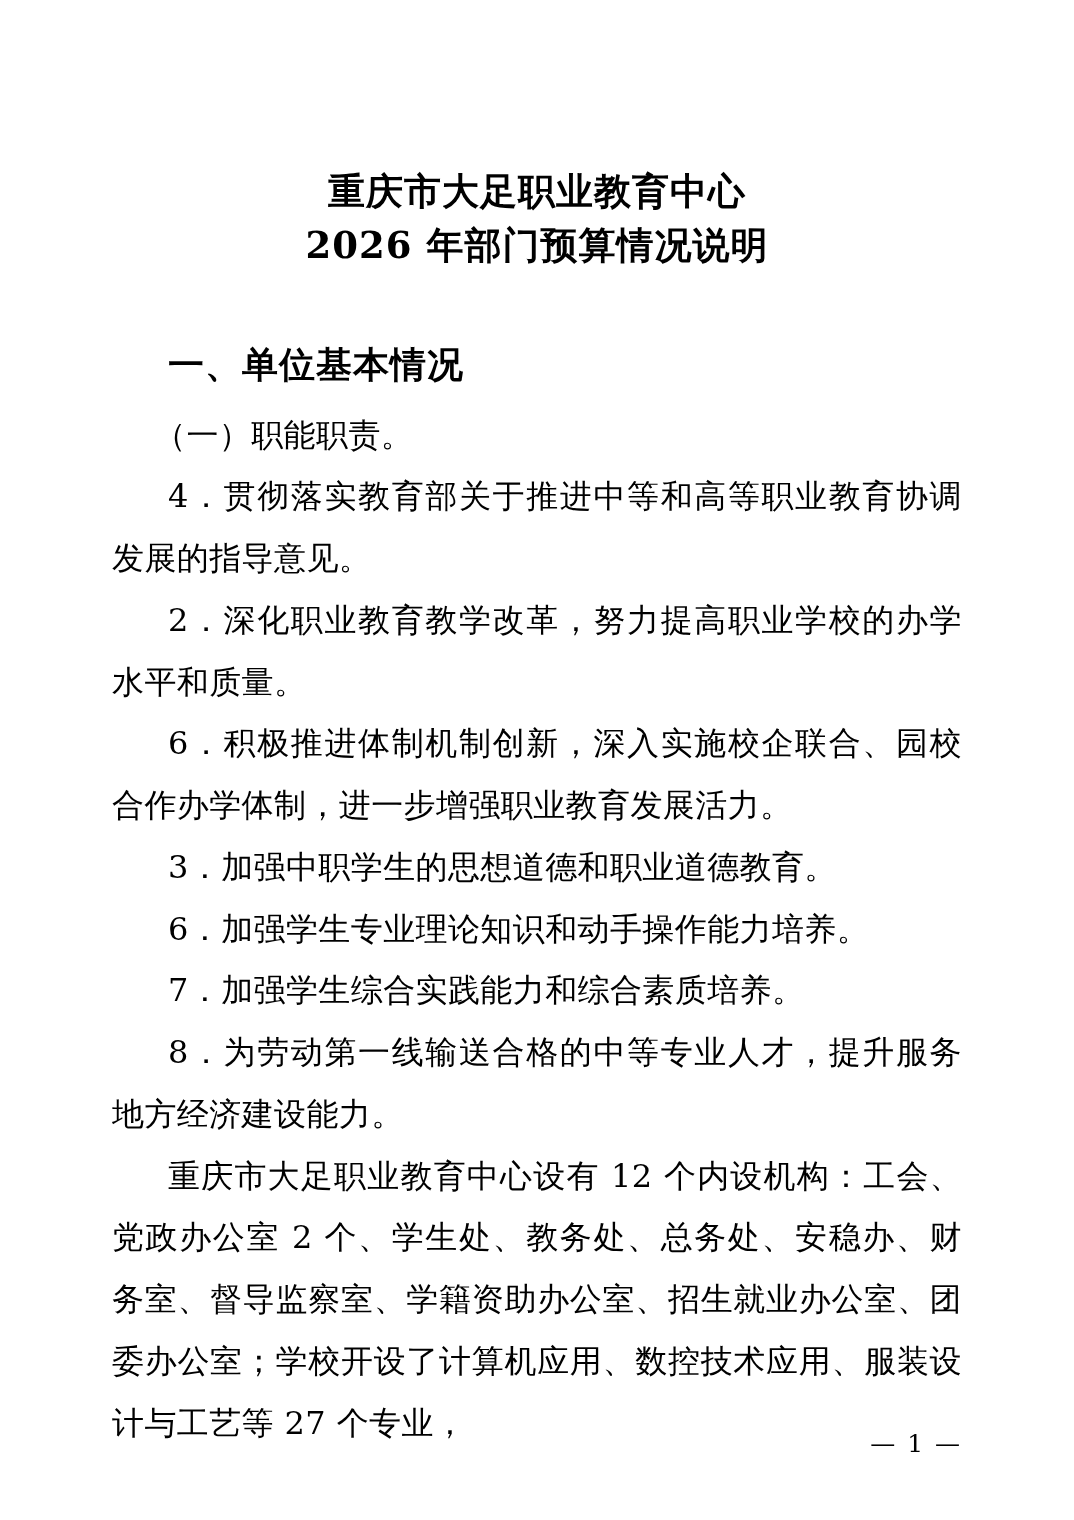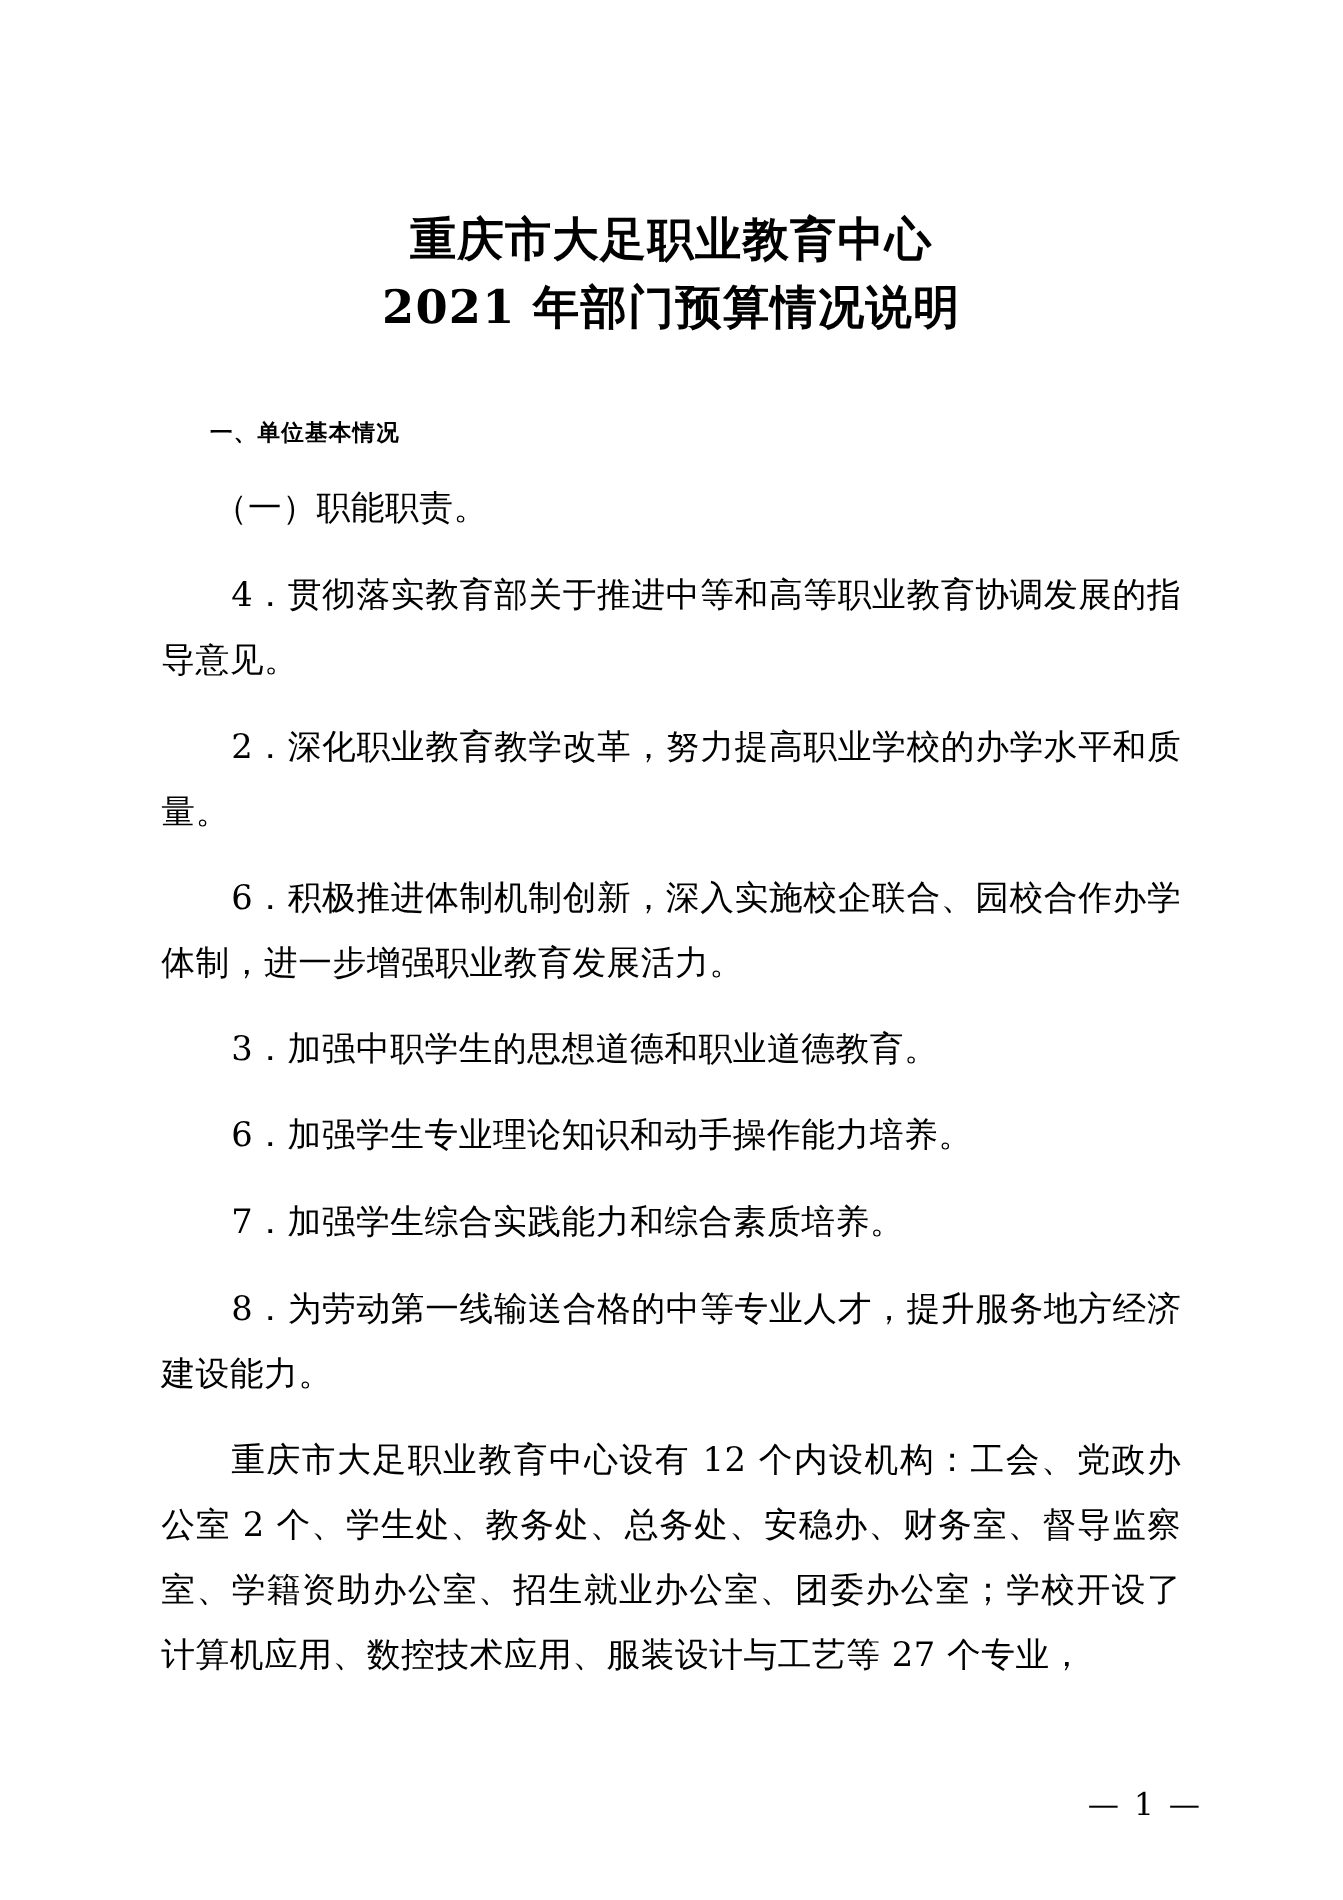--- a/index.html
+++ b/index.html
@@ -29,30 +29,30 @@
     line-height: 1.45;
     letter-spacing: 1px;
     margin: 0 0 58px 0;
   }
   .doc-title .line {
     display: block;
     white-space: nowrap;
   }
   .section-heading {
     font-weight: bold;
-    font-size: 18px;
+    font-size: 36px;
     line-height: 1.9;
     margin: 0 0 6px 0;
     text-indent: 56px;
     letter-spacing: 1px;
   }
   p.para {
-    font-size: 27px;
+    font-size: 32px;
     line-height: 1.93;
-    margin: 17px;
+    margin: 0;
     text-indent: 56px;
     letter-spacing: 0.4px;
     text-align: justify;
     text-justify: inter-ideograph;
   }
   p.para.sub {
     text-indent: 42px;
   }
   .page-number {
     position: absolute;
@@ -62,21 +62,21 @@
     letter-spacing: 2px;
   }
 </style>
 </head>
 <body>
 
 <div class="page">
 
   <div class="doc-title">
     <span class="line">重庆市大足职业教育中心</span>
-    <span class="line">2021 年部门预算情况说明</span>
+    <span class="line">2026 年部门预算情况说明</span>
   </div>
 
   <div class="section-heading">一、单位基本情况</div>
 
   <p class="para sub">（一）职能职责。</p>
 
   <p class="para">4．贯彻落实教育部关于推进中等和高等职业教育协调发展的指导意见。</p>
   <p class="para">2．深化职业教育教学改革，努力提高职业学校的办学水平和质量。</p>
   <p class="para">6．积极推进体制机制创新，深入实施校企联合、园校合作办学体制，进一步增强职业教育发展活力。</p>
   <p class="para">3．加强中职学生的思想道德和职业道德教育。</p>

